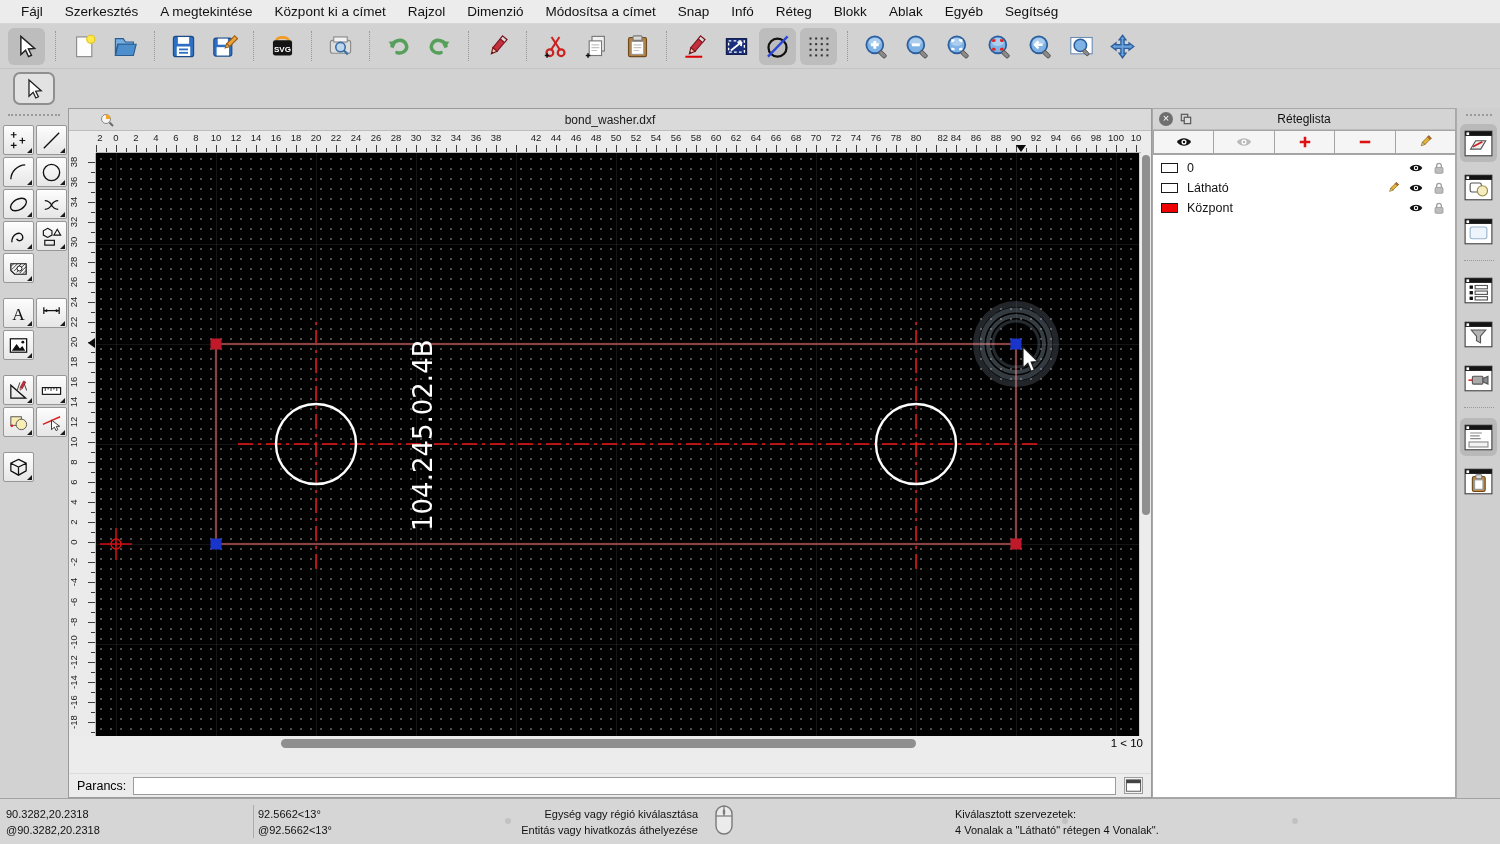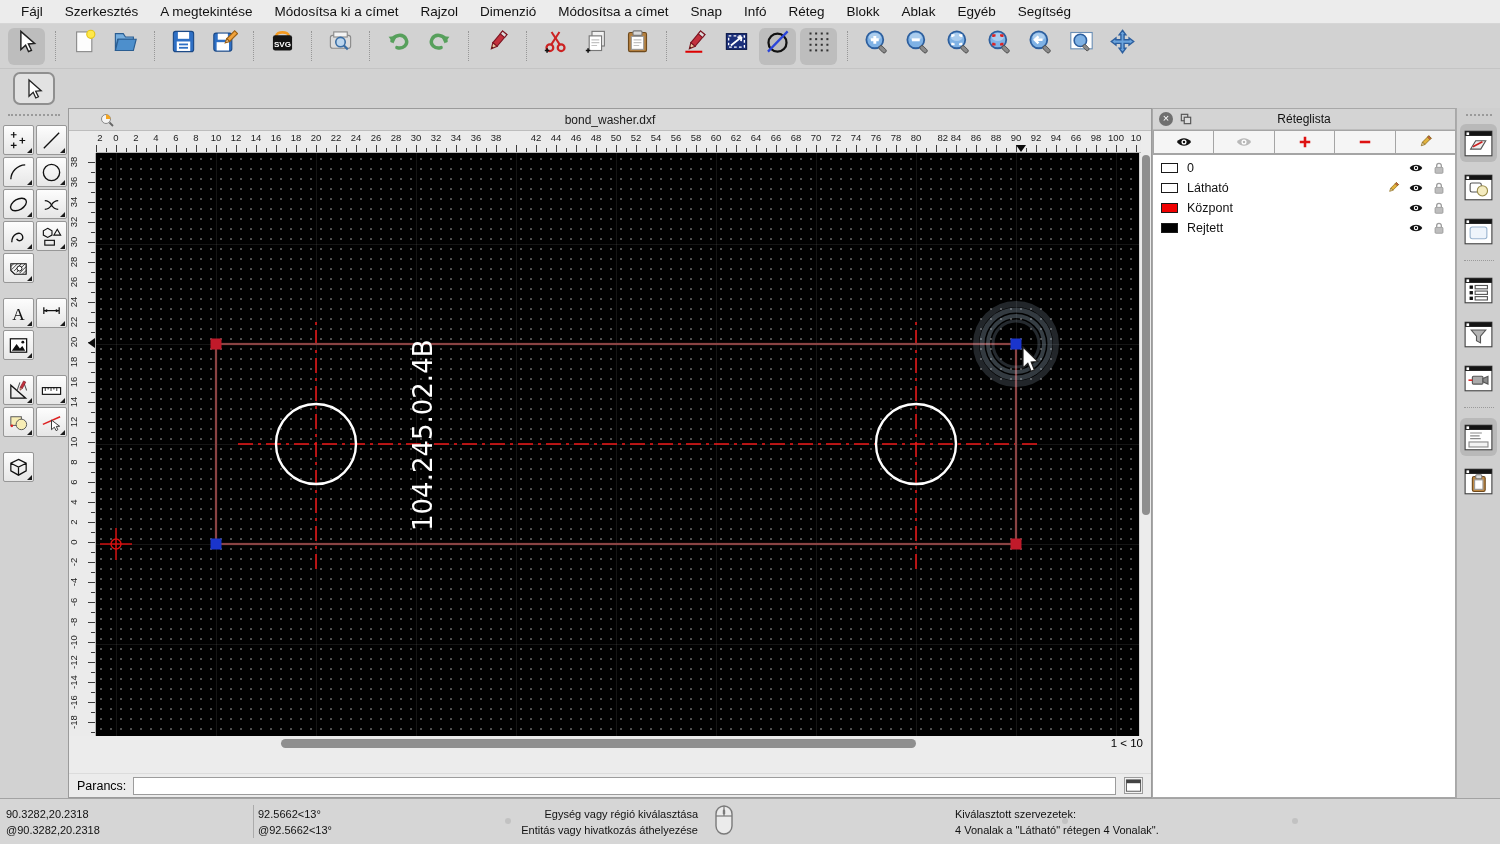--- a/index.html
+++ b/index.html
@@ -9,21 +9,21 @@
 
   
   #menubar{height:24px;background:#ececec;display:flex;align-items:center;
            padding-left:10px;font-size:13.5px;border-bottom:1px solid #d6d6d6}
   .menu-item{padding:0 11px;white-space:nowrap}
 
   
   #toolbar{height:44px;background:#d2d2d2;display:flex;align-items:center;padding-left:6px}
   .tb-sep{width:1px;height:30px;border-left:1px dotted #979797;margin:0 8px}
   .tb-btn{width:37px;height:37px;border:none;background:transparent;border-radius:6px;
-          display:flex;align-items:flex-start;justify-content:center;padding:0;margin:0 2px}
+          display:flex;align-items:center;justify-content:center;padding:0;margin:0 2px}
   .tb-btn svg{width:27px;height:27px}
   .tb-btn.selected{background:#bdbdbd}
   #toolrow2{height:40px;background:#d2d2d2;border-top:1px solid #c4c4c4;display:flex;
             align-items:center;padding-left:13px}
   #cur-tool{width:42px;height:33px;background:#e2e2e2;border:2px solid #8f8f8f;border-radius:7px;
             display:flex;align-items:center;justify-content:center;padding:0}
   #cur-tool svg{width:24px;height:24px}
 
   
   #main{position:absolute;left:0;top:108px;width:1500px;height:690px}
@@ -135,21 +135,21 @@
   #mouse-icon{position:absolute;left:712px;top:5px;width:24px;height:36px}
   .grip{position:absolute;top:19px;width:6px;height:6px;border-radius:50%;background:#c2c2c2}
 </style>
 </head>
 <body>
 
 <div id="menubar">
     <span class="menu-item">Fájl</span>
     <span class="menu-item">Szerkesztés</span>
     <span class="menu-item">A megtekintése</span>
-    <span class="menu-item">Módosítsa ki a címet</span>
+    <span class="menu-item">Központ ki a címet</span>
     <span class="menu-item">Rajzol</span>
     <span class="menu-item">Dimenzió</span>
     <span class="menu-item">Módosítsa a címet</span>
     <span class="menu-item">Snap</span>
     <span class="menu-item">Infó</span>
     <span class="menu-item">Réteg</span>
     <span class="menu-item">Blokk</span>
     <span class="menu-item">Ablak</span>
     <span class="menu-item">Egyéb</span>
     <span class="menu-item">Segítség</span>
@@ -900,33 +900,20 @@
           <span class="row-icon"><svg viewBox="0 0 24 24">
               <path d="M2.5 12 C7 5.5 17 5.5 21.5 12 C17 18.5 7 18.5 2.5 12 Z" fill="#111"></path>
               <circle cx="12" cy="12" r="3.4" fill="#fff"></circle>
               <circle cx="12" cy="12" r="1.7" fill="#111"></circle>
             </svg></span>
           <span class="row-icon"><svg viewBox="0 0 24 24">
               <rect x="6" y="11" width="12" height="9" rx="1.5" fill="#bdbdbd" stroke="#8d8d8d"></rect>
               <path d="M8.5 11 V8.5 a3.5 3.5 0 0 1 7 0 V11" fill="none" stroke="#9e9e9e" stroke-width="2"></path>
             </svg></span>
         </div>
-        <div class="layer-row">
-          <span class="swatch" style="background: rgb(0, 0, 0);"></span>
-          <span class="layer-name">Rejtett</span>
-          <span class="row-icon"><svg viewBox="0 0 24 24">
-              <path d="M2.5 12 C7 5.5 17 5.5 21.5 12 C17 18.5 7 18.5 2.5 12 Z" fill="#111"></path>
-              <circle cx="12" cy="12" r="3.4" fill="#fff"></circle>
-              <circle cx="12" cy="12" r="1.7" fill="#111"></circle>
-            </svg></span>
-          <span class="row-icon"><svg viewBox="0 0 24 24">
-              <rect x="6" y="11" width="12" height="9" rx="1.5" fill="#bdbdbd" stroke="#8d8d8d"></rect>
-              <path d="M8.5 11 V8.5 a3.5 3.5 0 0 1 7 0 V11" fill="none" stroke="#9e9e9e" stroke-width="2"></path>
-            </svg></span>
-        </div>
       </div>
   </div>
 
   <div id="dock-bar">
     <div class="dock-handle"></div>
   <button class="dock-btn selected">
         <svg viewBox="0 0 26 24">
           <rect x="1" y="1" width="24" height="22" fill="#fff" stroke="#444"></rect>
           <rect x="1" y="1" width="24" height="4.2" fill="#141414"></rect>
           <rect x="2.2" y="2" width="2.4" height="2.4" fill="#fff"></rect>

